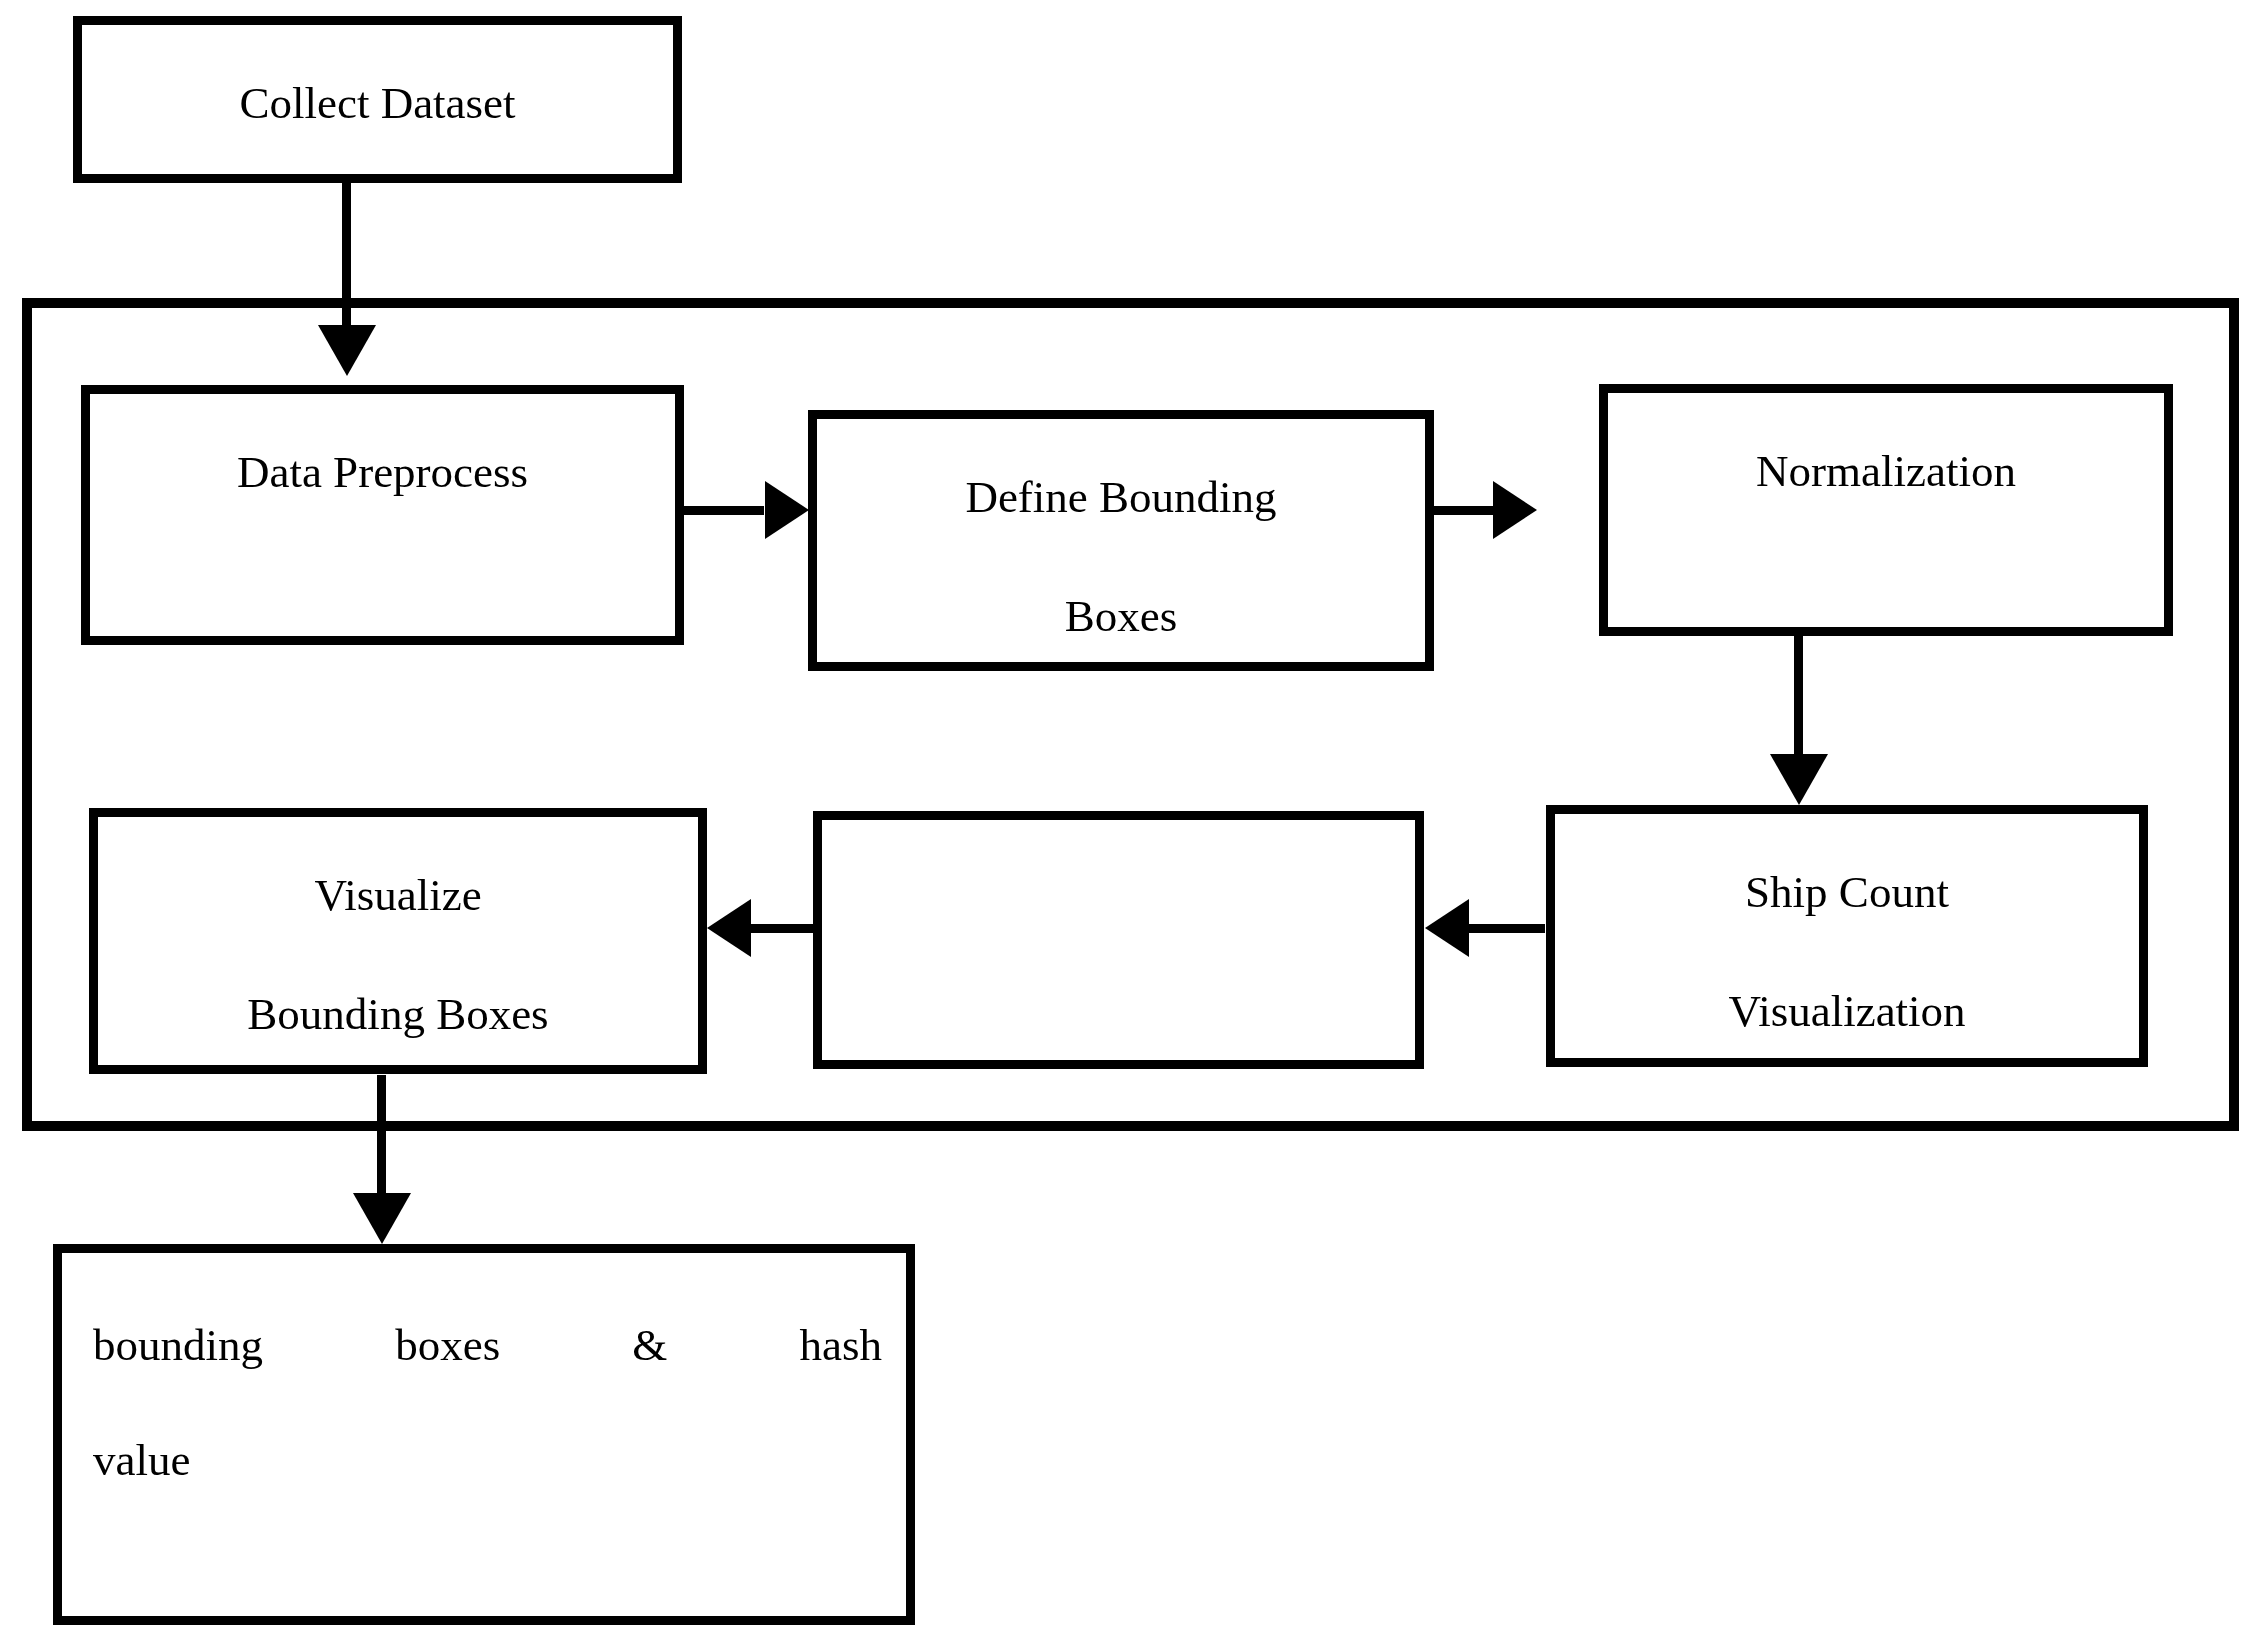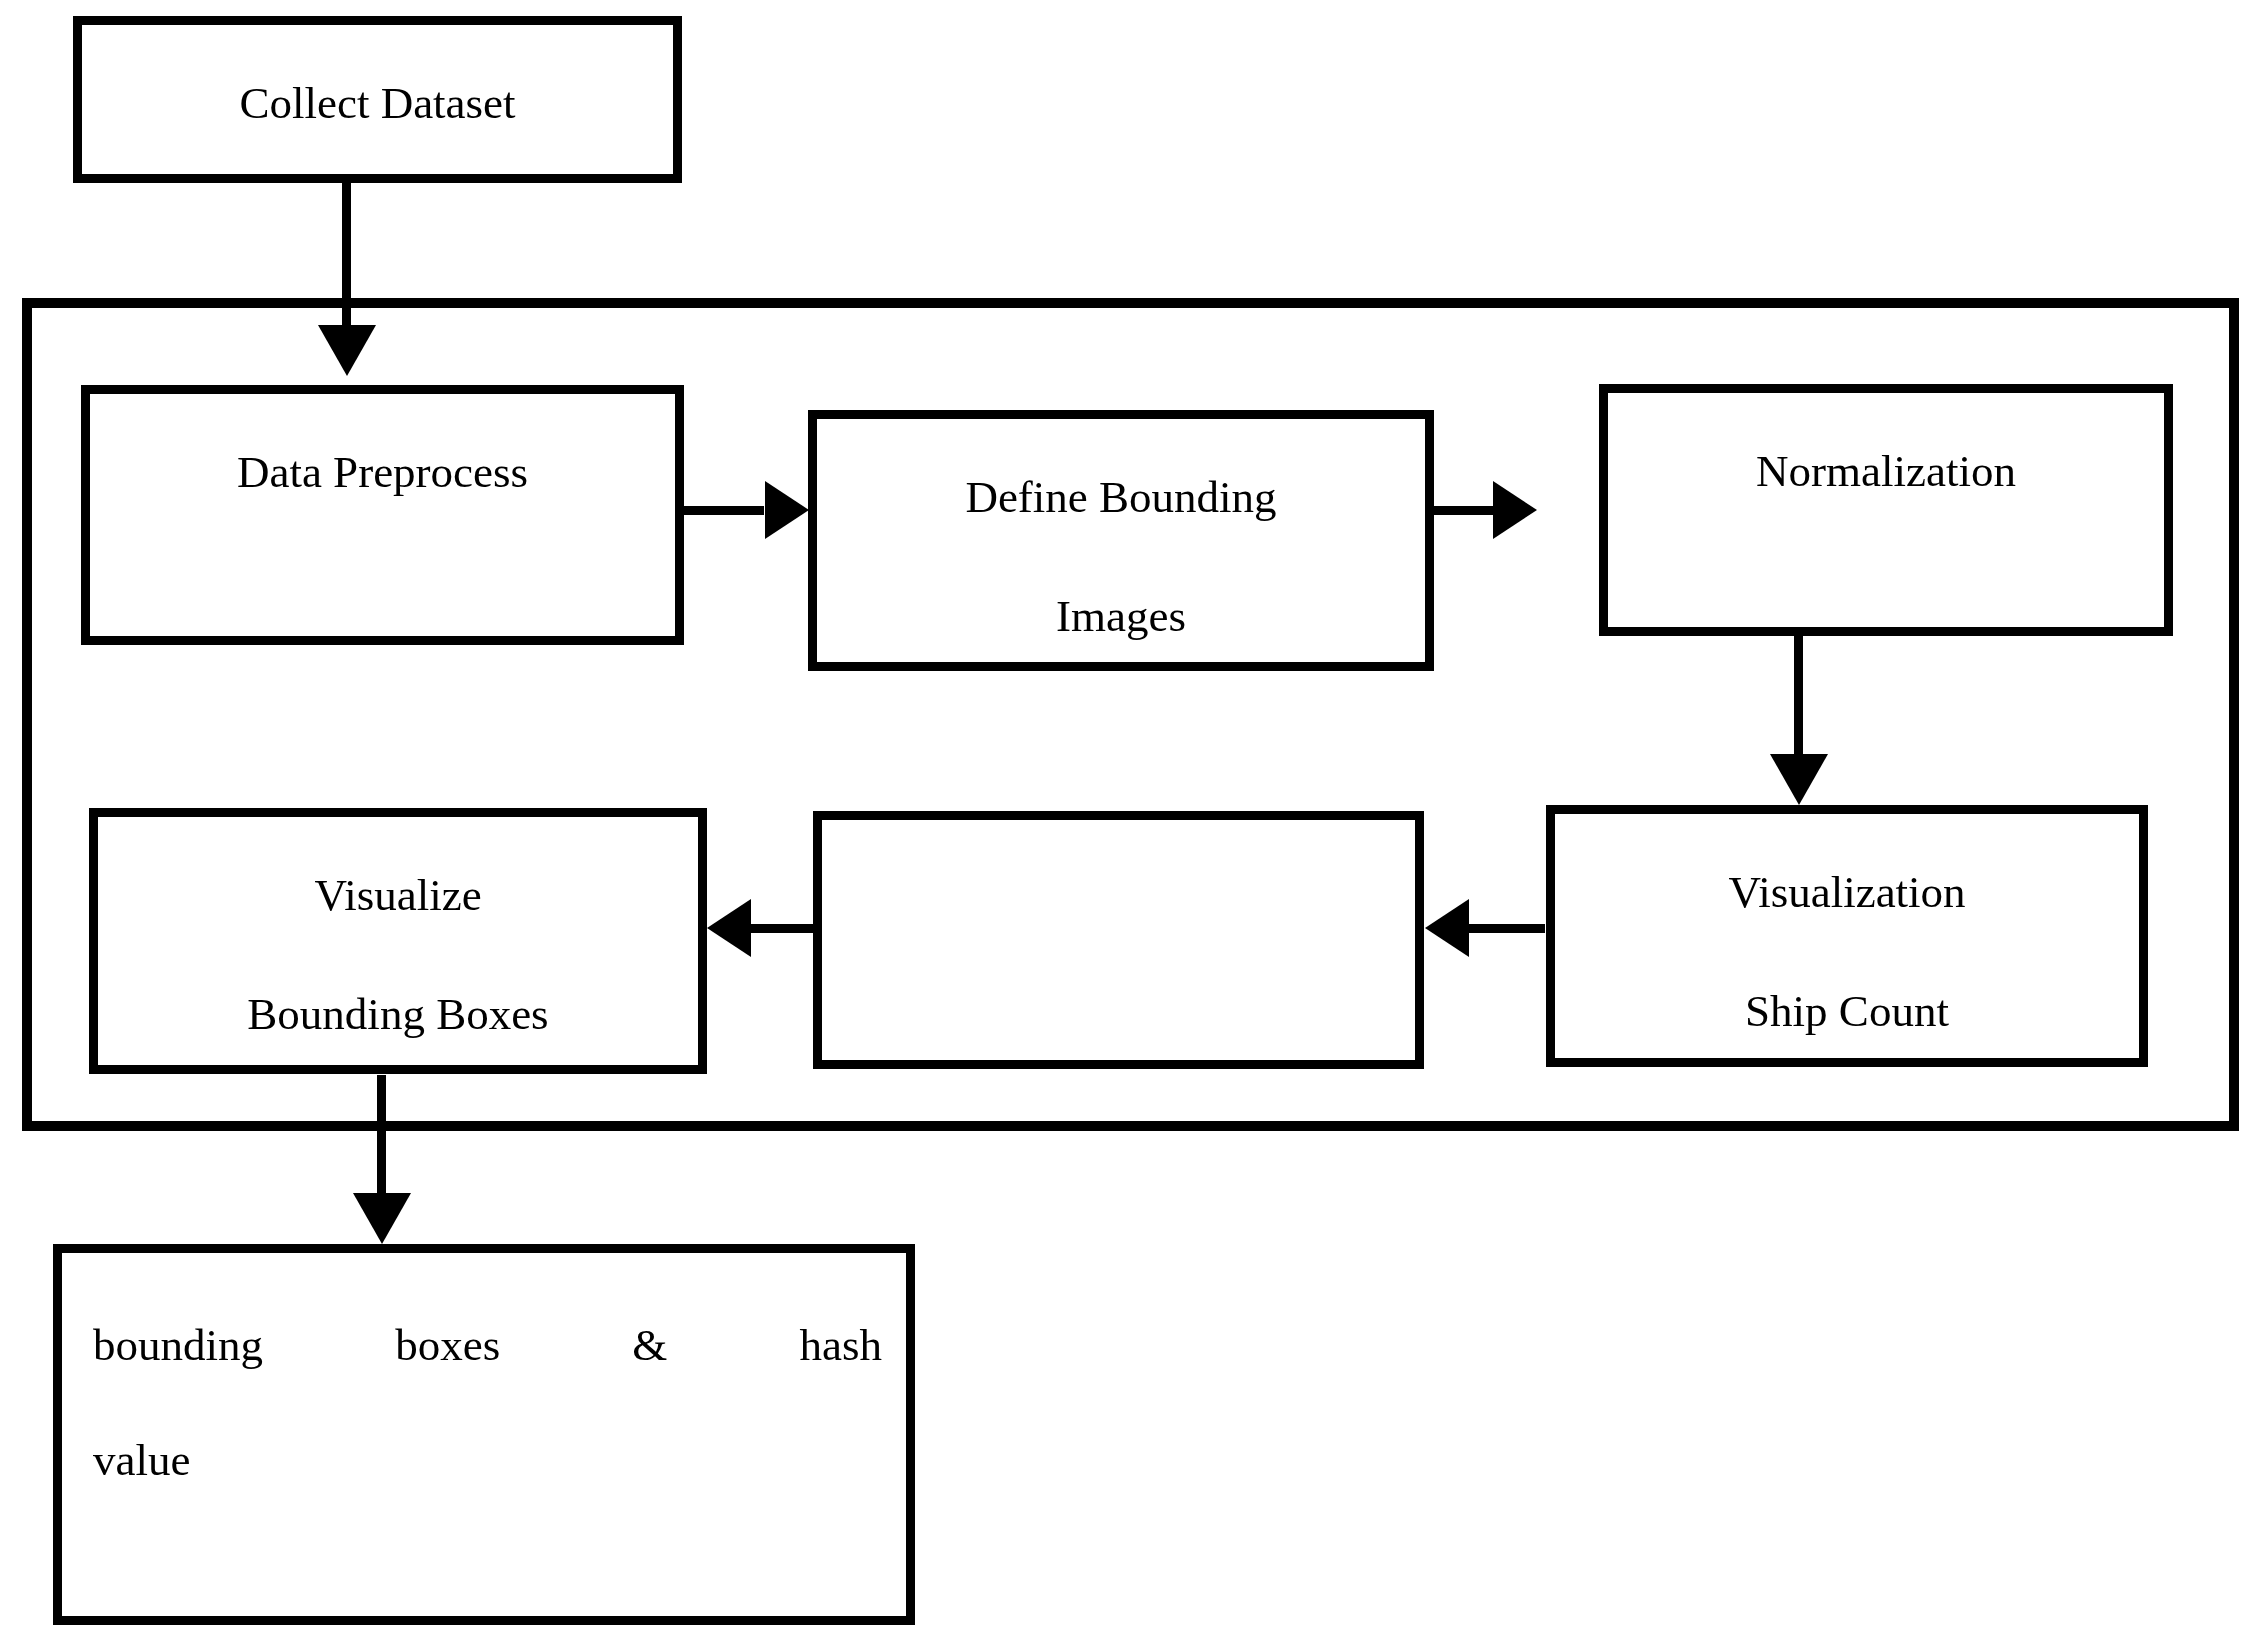--- a/index.html
+++ b/index.html
@@ -96,40 +96,40 @@
     <span class="ln">Data Preprocess</span>
   </div>
 
   <div>
     <div class="hline" style="left:682px; top:506px; width:82px;"></div>
     <div class="head head-right" style="left:765px; top:481px;"></div>
   </div>
 
   <div class="node" style="left:808px; top:374px; width:626px; height:261px;margin-top:36px;">
     <span class="ln">Define Bounding</span>
-    <span class="ln">Images</span>
+    <span class="ln">Boxes</span>
   </div>
 
   <div>
     <div class="hline" style="left:1433px; top:506px; width:61px;"></div>
     <div class="head head-right" style="left:1493px; top:481px;"></div>
   </div>
 
   <div class="node" style="left:1599px; top:384px; width:574px; height:252px;">
     <span class="ln">Normalization</span>
   </div>
 
   <div>
     <div class="vline" style="left:1794px; top:634px; height:122px;"></div>
     <div class="head head-down" style="left:1770px; top:754px;"></div>
   </div>
 
   <div class="node" style="left:1546px; top:805px; width:602px; height:262px;">
+    <span class="ln">Ship Count</span>
     <span class="ln">Visualization</span>
-    <span class="ln">Ship Count</span>
   </div>
 
   <div>
     <div class="head head-left" style="left:1425px; top:899px;"></div>
     <div class="hline" style="left:1468px; top:924px; width:77px;"></div>
   </div>
 
   <div class="node" style="left:813px; top:811px; width:611px; height:258px;">
   </div>
 

